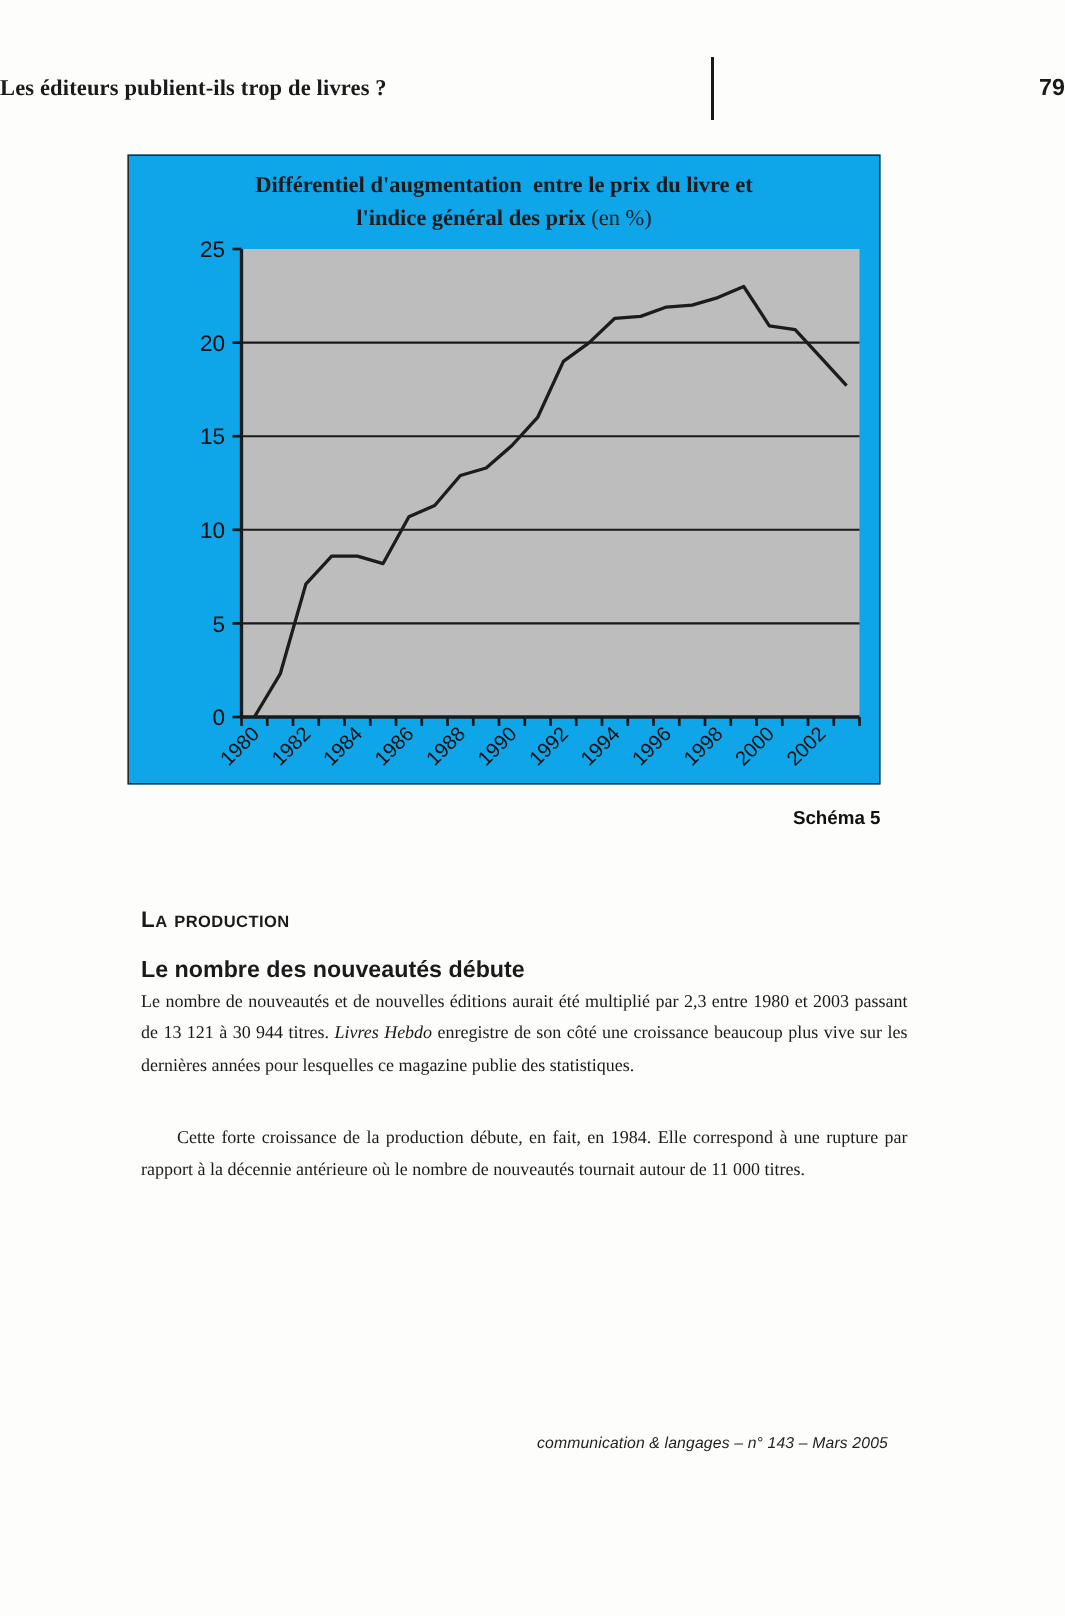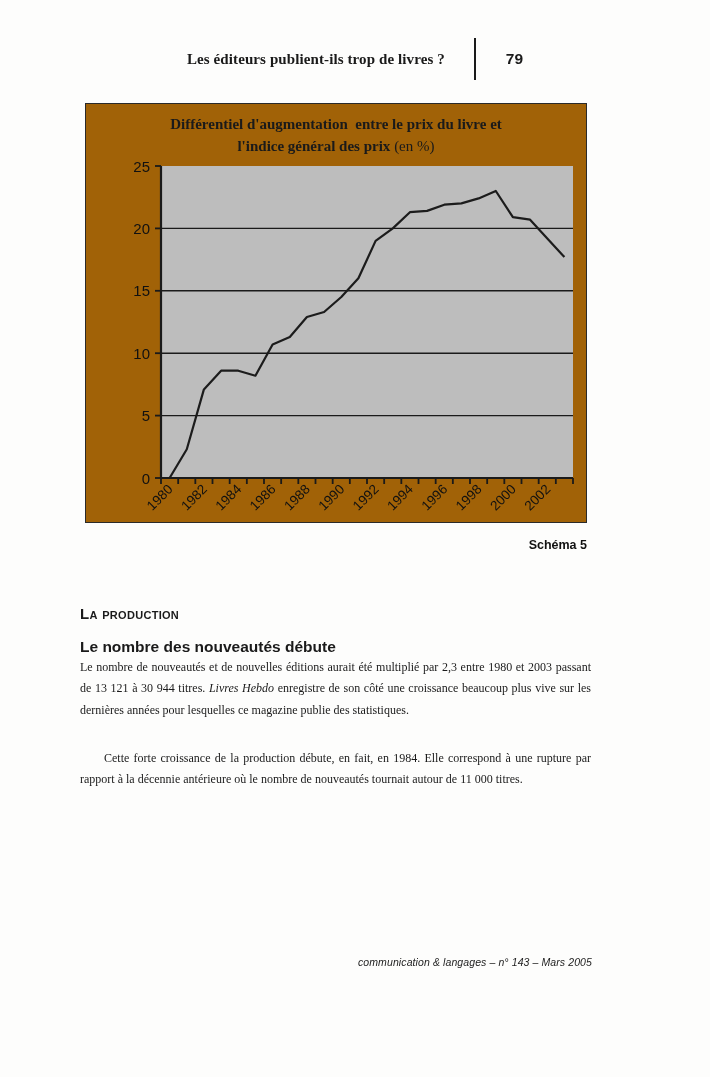--- a/index.html
+++ b/index.html
@@ -5,56 +5,56 @@
   html,body{margin:0;padding:0;}
   body{
     width:710px;height:1077px;position:relative;
     background:#fdfdfc;color:#1a1a1a;
     font-family:"Liberation Serif", serif;
     overflow:hidden;
   }
   
   .page-header{
     position:absolute;top:38px;left:0;right:0;
-    display:flex;justify-content:center;align-items:center;gap:20px;
+    display:flex;justify-content:space-between;align-items:center;gap:20px;
   }
   .running-title{
     font-family:"Liberation Serif", serif;
     font-weight:bold;font-size:15px;letter-spacing:.1px;
   }
   .header-divider{
     width:2px;height:42px;background:#1a1a1a;
     margin:0 10px 0 9px;
   }
   .page-number{
     font-family:"Liberation Sans", sans-serif;
     font-weight:bold;font-size:15.5px;
   }
   
   .chart-box{
     position:absolute;left:85px;top:103px;width:502px;height:420px;
-    background:#a16207;border:1.6px solid #2a2a2a;box-sizing:border-box;
+    background:#0ea5e9;border:1.6px solid #2a2a2a;box-sizing:border-box;
   }
   .chart-title{
     position:absolute;top:9px;left:0;width:100%;
     text-align:center;
     font-family:"Liberation Serif", serif;
     font-weight:bold;font-size:15px;line-height:22px;
     white-space:pre-wrap;
   }
   .chart-title .title-suffix{font-weight:normal;}
   .chart-svg{position:absolute;left:0;top:54px;}
   .figure-caption{
     position:absolute;left:85px;top:538px;width:502px;
     text-align:right;
     font-family:"Liberation Sans", sans-serif;
     font-weight:bold;font-size:12.5px;color:#111;
   }
   
-  .body-text{position:absolute;left:80px;top:605px;width:511px;}
+  .body-text{position:absolute;left:94px;top:605px;width:511px;}
   .section-heading{
     margin:0 0 2px 0;
     font-family:"Liberation Sans", sans-serif;
     font-weight:bold;font-size:15px;
     font-variant:small-caps;letter-spacing:.3px;
   }
   .subsection-heading{
     margin:16px 0 1px 0;
     font-family:"Liberation Sans", sans-serif;
     font-weight:bold;font-size:15.5px;

